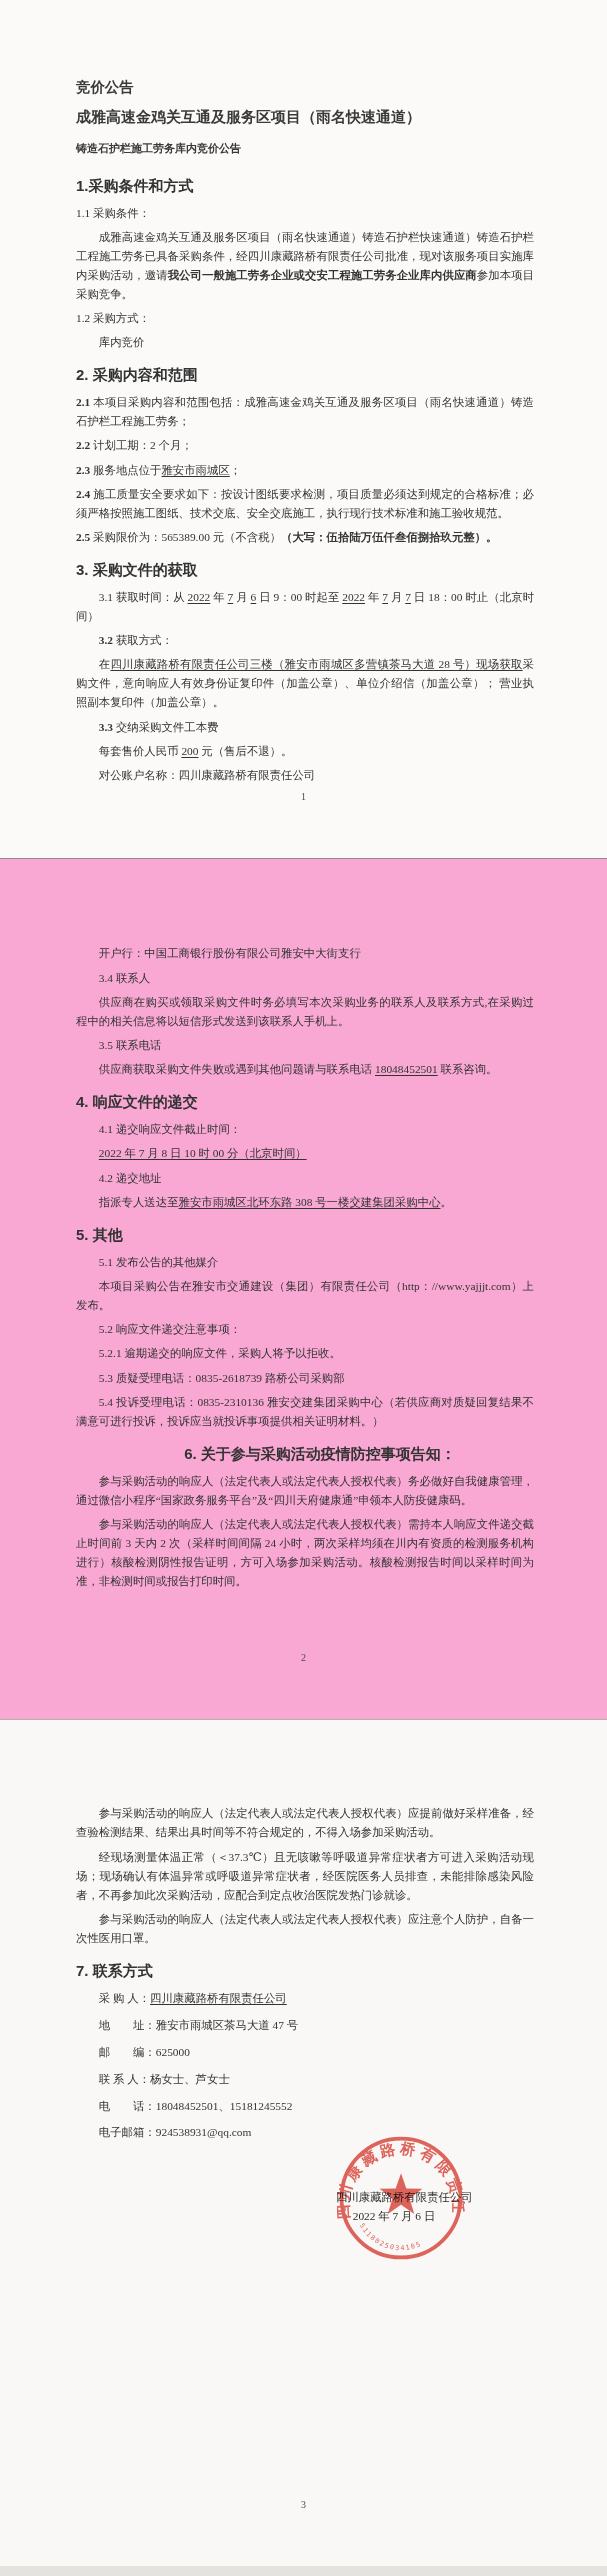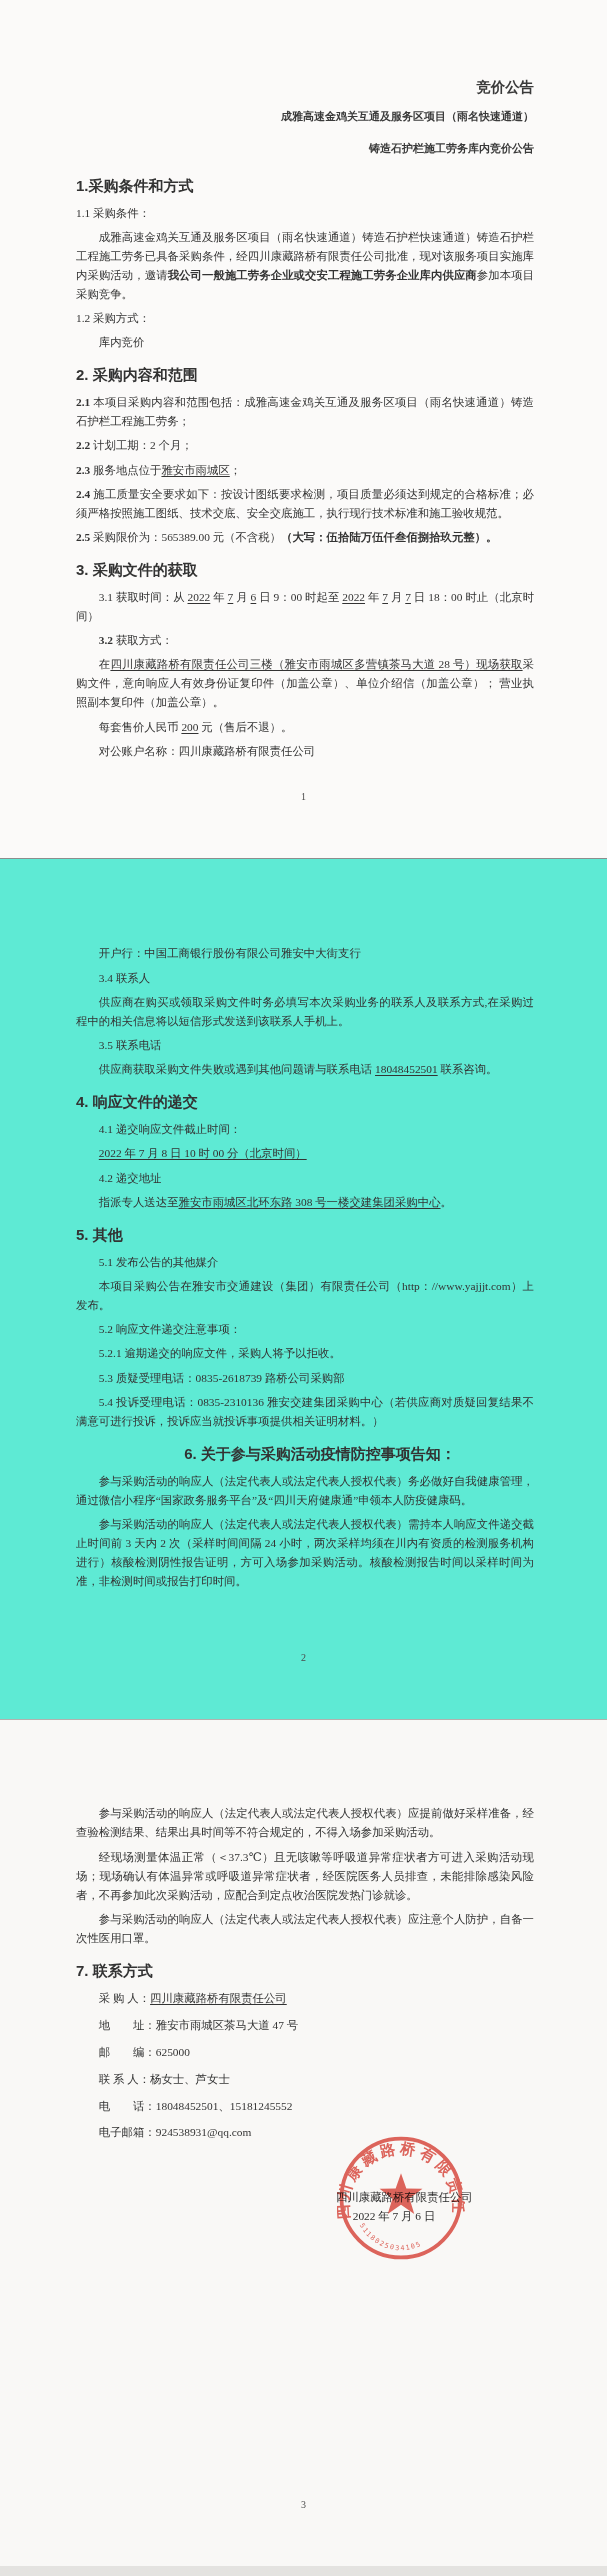--- a/index.html
+++ b/index.html
@@ -1,28 +1,28 @@
 <!DOCTYPE html>
 <html lang="zh" style="--seal: #dc453a;font-size:12px"><head>
 <meta charset="utf-8">
 <style>
   html,body{margin:0;padding:0;background:#ffffff;}
   body{width:607px;font-family:"Liberation Serif","DejaVu Serif",serif;color:#2e2e2e;}
   #doc{position:relative;width:607px;}
 
   .page{position:relative;box-sizing:border-box;overflow:hidden;}
   .p1{height:859px;background:#fbfaf9;border-bottom:1.5px solid #8d8d8d;padding:74px 73px 0 76px;}
-  .p2{height:861px;background:#5eead4;border-bottom:0.8px solid #b3b1ae;padding:80px 73px 0 76px;}
+  .p2{height:861px;background:#f9a8d4;border-bottom:0.8px solid #b3b1ae;padding:80px 73px 0 76px;}
   .p3{height:846px;background:#f9f8f6;padding:79px 73px 8px 76px;}
   .bottom-band{height:10.6px;background:#e4e3e0;}
 
-  .title{text-align:right;font-family:"Liberation Sans","DejaVu Sans",sans-serif;
+  .title{text-align:left;font-family:"Liberation Sans","DejaVu Sans",sans-serif;
          font-weight:bold;margin:0;color:#3a3a3a;}
   .t1{font-size:14.4px;line-height:26px;}
-  .t2{font-size:11px;line-height:33px;}
+  .t2{font-size:15px;line-height:33px;}
   .t3{font-size:11px;line-height:30px;}
 
   .h1{font-family:"Liberation Sans","DejaVu Sans",sans-serif;font-weight:bold;
       font-size:15px;line-height:21px;margin:12px 0 7.6px 0;color:#333;}
   .h1.ind{margin-left:2em;text-align:center;}
 
   p.p{font-size:11.4px;line-height:19px;margin:5.3px 0;text-align:justify;color:#333;}
   p.p.ind{text-indent:2em;}
   p.p.kv{margin:6.8px 0;line-height:20px;}
 
@@ -80,20 +80,21 @@
       <div class="h1"><span>2. 采购内容和范围</span></div>
       <p class="p"><span class="b">2.1 </span><span>本项目采购内容和范围包括：成雅高速金鸡关互通及服务区项目（雨名快速通道）铸造石护栏工程施工劳务；</span></p>
       <p class="p"><span class="b">2.2 </span><span>计划工期：2 个月；</span></p>
       <p class="p"><span class="b">2.3 </span><span>服务地点位于</span><span class="u">雅安市雨城区</span><span>；</span></p>
       <p class="p"><span class="b">2.4 </span><span>施工质量安全要求如下：按设计图纸要求检测，项目质量必须达到规定的合格标准；必须严格按照施工图纸、技术交底、安全交底施工，执行现行技术标准和施工验收规范。</span></p>
       <p class="p"><span class="b">2.5 </span><span>采购限价为：565389.00 元（不含税）</span><span class="b">（大写：伍拾陆万伍仟叁佰捌拾玖元整）。</span></p>
       <div class="h1"><span>3. 采购文件的获取</span></div>
       <p class="p ind"><span>3.1 获取时间：从 </span><span class="u">2022</span><span> 年 </span><span class="u">7</span><span> 月 </span><span class="u">6</span><span> 日 9：00 时起至 </span><span class="u">2022</span><span> 年 </span><span class="u">7</span><span> 月 </span><span class="u">7</span><span> 日 18：00 时止（北京时间）</span></p>
       <p class="p ind"><span class="b">3.2 </span><span>获取方式：</span></p>
       <p class="p ind"><span>在</span><span class="u">四川康藏路桥有限责任公司三楼（雅安市雨城区多营镇茶马大道 28 号）现场获取</span><span>采购文件，意向响应人有效身份证复印件（加盖公章）、单位介绍信（加盖公章）； 营业执照副本复印件（加盖公章）。</span></p>
+      <p class="p ind"><span class="b">3.3 </span><span>交纳采购文件工本费</span></p>
       <p class="p ind"><span>每套售价人民币 </span><span class="u">200</span><span> 元（售后不退）。</span></p>
       <p class="p ind"><span>对公账户名称：四川康藏路桥有限责任公司</span></p>
       <div class="pgnum"><span>1</span></div>
     </div>
     <div class="page p2">
       <p class="p ind"><span>开户行：中国工商银行股份有限公司雅安中大街支行</span></p>
       <p class="p ind"><span>3.4 联系人</span></p>
       <p class="p ind"><span>供应商在购买或领取采购文件时务必填写本次采购业务的联系人及联系方式,在采购过程中的相关信息将以短信形式发送到该联系人手机上。</span></p>
       <p class="p ind"><span>3.5 联系电话</span></p>
       <p class="p ind"><span>供应商获取采购文件失败或遇到其他问题请与联系电话 </span><span class="u">18048452501</span><span> 联系咨询。</span></p>

